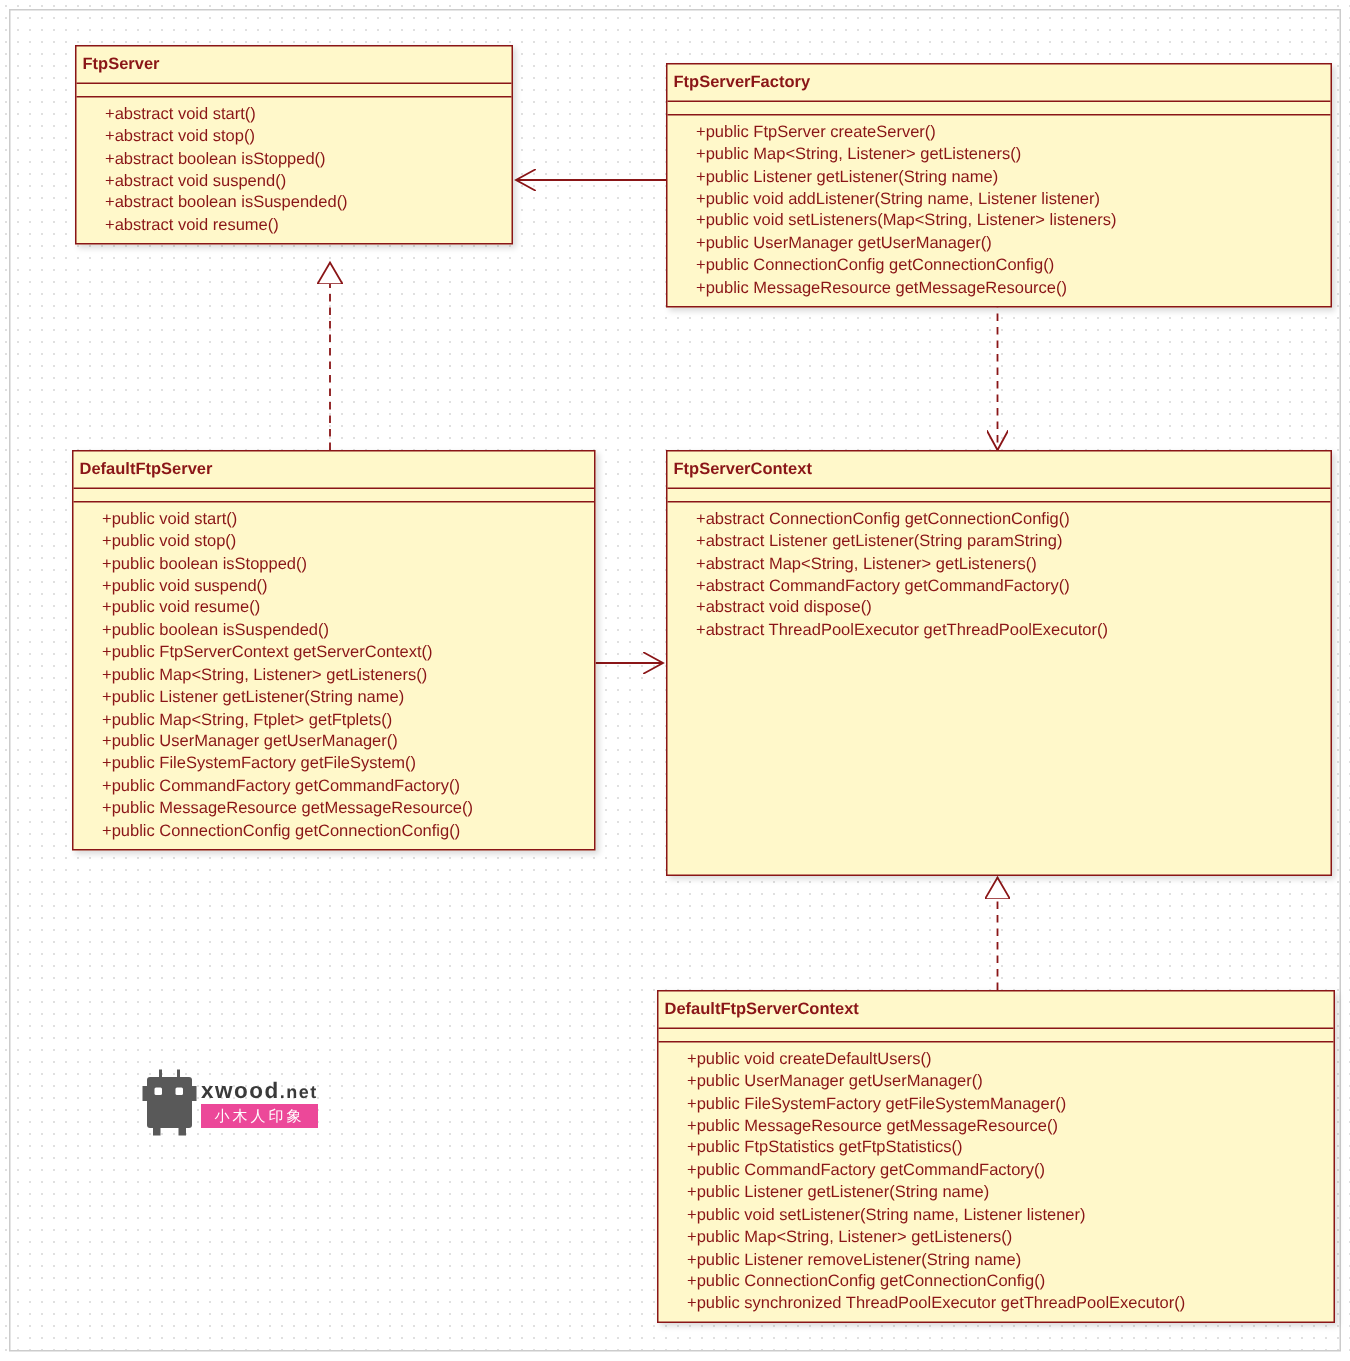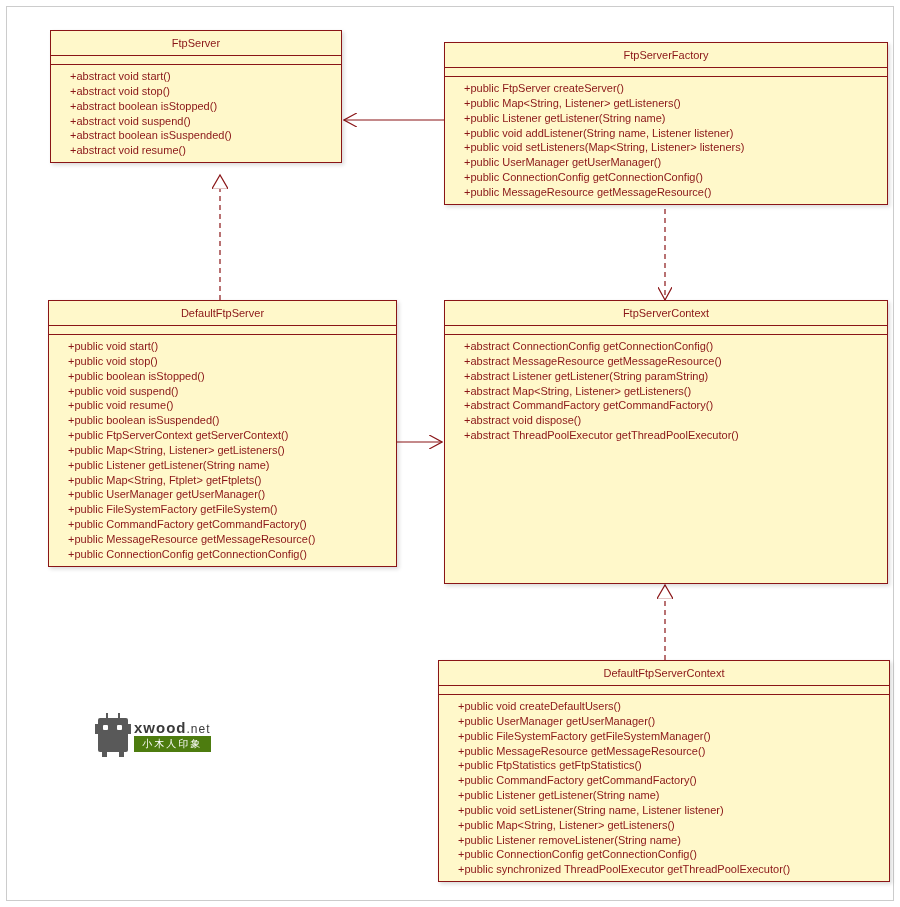--- a/index.html
+++ b/index.html
@@ -1,33 +1,33 @@
 <!DOCTYPE html>
 <html><head>
 <meta charset="utf-8">
 <style>
 body{margin:0;padding:0;background:#fff;font-family:Arial,sans-serif;font-size:11px;width:900px;height:907px;position:relative}
 .grid{position:absolute;inset:0;background-image:radial-gradient(circle,#e0e0e0 0.5px,transparent 0.5px);background-size:8px 8px}
 .frame{position:absolute;left:6px;top:6px;right:6px;bottom:6px;border:1px solid #ccc}
 .uml{position:absolute;background:#fff8ca;border:1px solid #8a1517;color:#8a1517;box-shadow:2px 2px 4px rgba(0,0,0,0.15)}
-.uml .title{font-weight:normal;text-align:center;padding:6px 4px;border-bottom:1px solid #8a1517;color:#8a1517}
+.uml .title{font-weight:bold;padding:6px 4px;border-bottom:1px solid #8a1517;color:#8a1517}
 .uml .attrs{height:8px;border-bottom:1px solid #8a1517}
 .uml .methods{padding:4px 19px;line-height:1.35}
 .uml .methods div{white-space:nowrap}
 svg.connectors{position:absolute;inset:0;width:100%;height:100%;pointer-events:none}
 .watermark{position:absolute;left:98px;top:718px;display:flex;align-items:center;color:#3a3a3a}
 .watermark .robot{width:30px;height:34px;background:#595959;border-radius:2px;position:relative;margin-right:6px}
 .watermark .robot::before{content:"";position:absolute;left:5px;top:7px;width:5px;height:5px;background:#fff;border-radius:1px;box-shadow:14px 0 0 #fff}
 .watermark .robot::after{content:"";position:absolute;left:-3px;top:6px;width:3px;height:10px;background:#595959;box-shadow:33px 0 0 #595959}
 .watermark .robot .ant{position:absolute;left:8px;top:-5px;width:2px;height:5px;background:#595959;box-shadow:12px 0 0 #595959}
 .watermark .robot .legs{position:absolute;left:4px;bottom:-5px;width:5px;height:5px;background:#595959;box-shadow:17px 0 0 #595959}
 .watermark .txt{display:flex;flex-direction:column;justify-content:center}
 .watermark .txt .a{font:bold 15px Arial;letter-spacing:1px}
-.watermark .txt .a .net{font-weight:normal;font-size:12px}
-.watermark .txt .b{background:#4d7c0f;color:#fff;font-size:10px;padding:1px 4px;text-align:center;letter-spacing:2px}
+.watermark .txt .a .net{font-weight:bold;font-size:12px}
+.watermark .txt .b{background:#ec4899;color:#fff;font-size:10px;padding:1px 4px;text-align:center;letter-spacing:2px}
 </style>
 </head>
 <body>
 
 <div class="grid"></div>
 <div class="frame"></div>
 
 <svg class="connectors">
   <defs>
     <marker id="tri" markerWidth="14" markerHeight="14" refX="12" refY="7" orient="auto">
@@ -97,21 +97,20 @@
       <div>+public MessageResource getMessageResource()</div>
       <div>+public ConnectionConfig getConnectionConfig()</div>
     </div>
 </div>
 
 <div class="uml" style="left:444px;top:300px;width:442px;height:282px">
   <div class="title">FtpServerContext</div>
   <div class="attrs"></div>
   <div class="methods">
       <div>+abstract ConnectionConfig getConnectionConfig()</div>
-      <div>+abstract MessageResource getMessageResource()</div>
       <div>+abstract Listener getListener(String paramString)</div>
       <div>+abstract Map&lt;String, Listener&gt; getListeners()</div>
       <div>+abstract CommandFactory getCommandFactory()</div>
       <div>+abstract void dispose()</div>
       <div>+abstract ThreadPoolExecutor getThreadPoolExecutor()</div>
     </div>
 </div>
 
 <div class="uml" style="left:438px;top:660px;width:450px">
   <div class="title">DefaultFtpServerContext</div>

